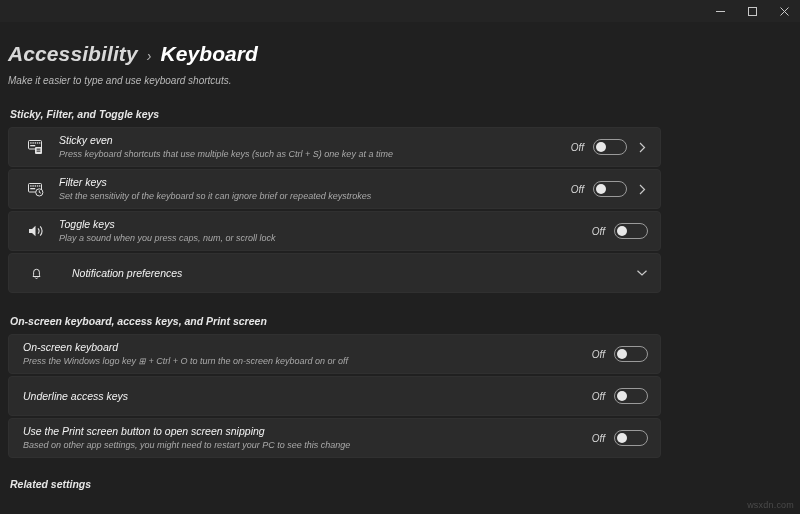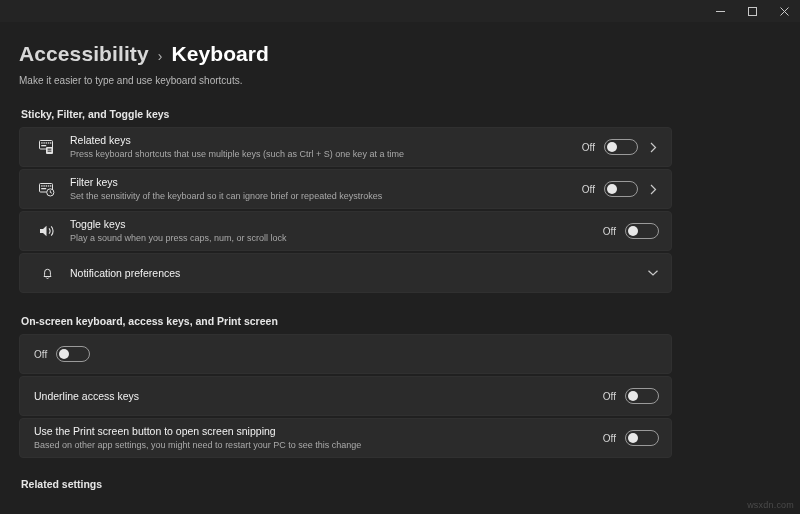--- a/index.html
+++ b/index.html
@@ -17,23 +17,24 @@
     display: flex; justify-content: flex-end; align-items: stretch;
   }
   .win-btn {
     width: 32px; display: flex; align-items: center; justify-content: center;
     color: #c8c8c8;
   }
   .win-btn svg { display: block; }
 
   
   .content {
-    padding: 0 19px;
+    padding: 0 8px;
     height: 492px;
     overflow: hidden;
+    font-style: italic;
   }
 
   .breadcrumb {
     display: flex; align-items: baseline; gap: 9px;
     margin-top: 20px;
   }
   .bc-parent {
     font-size: 21px; font-weight: 600; color: #d8d8d8; letter-spacing: .1px;
   }
   .bc-sep { font-size: 14px; color: #b5b5b5; }
@@ -64,21 +65,21 @@
 
   .card-icon {
     width: 26px; min-width: 26px;
     display: flex; align-items: center; justify-content: center;
     color: #e2e2e2; margin-right: 10px;
   }
   .card-text { flex: 1; min-width: 0; }
   .card-title {
     font-size: 10.5px; color: #f2f2f2; line-height: 1.35;
   }
-  .card-title.single { font-size: 10.5px; }
+  .card-title.single { font-size: 10.5px; margin-left: 13px; }
   .card-desc {
     font-size: 9px; color: #a9a9a9; line-height: 1.4; margin-top: 1px;
     white-space: nowrap; overflow: hidden;
   }
   .kbd-glyph { font-size: 8.5px; letter-spacing: .3px; }
 
   .card-right { display: flex; align-items: center; gap: 9px; justify-content: center; }
   .state-label { font-size: 10px; color: #d5d5d5; }
 
   .toggle {
@@ -146,21 +147,21 @@
             <rect x="6.6" y="2.3" width="1.4" height="1.3" fill="currentColor"></rect>
             <rect x="8.8" y="2.3" width="1.4" height="1.3" fill="currentColor"></rect>
             <rect x="10.9" y="2.3" width="1.4" height="1.3" fill="currentColor"></rect>
             <rect x="2.2" y="5" width="5" height="1.3" fill="currentColor"></rect>
             <rect x="7" y="7" width="7" height="7" rx="1" fill="currentColor"></rect>
             <rect x="8.6" y="8.6" width="3.8" height="1.1" fill="#2b2b2b"></rect>
             <rect x="8.6" y="10.6" width="3.8" height="1.1" fill="#2b2b2b"></rect>
           </svg>
         </span>
         <div class="card-text">
-          <div class="card-title">Related keys</div>
+          <div class="card-title">Sticky even</div>
           <div class="card-desc">Press keyboard shortcuts that use multiple keys (such as Ctrl + S) one key at a time</div>
         </div>
         <div class="card-right">
           <span class="state-label">Off</span>
           <span class="toggle">
               <span class="knob"></span>
             </span>
           <span class="chev">
             <svg width="7" height="11" viewBox="0 0 7 11">
                 <polyline points="1,1 5.5,5.5 1,10" fill="none" stroke="currentColor" stroke-width="1.2"></polyline>
@@ -238,20 +239,24 @@
               </svg>
           </span>
         </div>
       </div>
     </div>
 
     <div class="section-header">On-screen keyboard, access keys, and Print screen</div>
     <div class="group">
 
       <div class="card">
+        <div class="card-text">
+          <div class="card-title">On-screen keyboard</div>
+          <div class="card-desc"><span>Press the Windows logo key </span><span class="kbd-glyph">⊞</span><span> + Ctrl + O to turn the on-screen keyboard on or off</span></div>
+        </div>
         <div class="card-right">
           <span class="state-label">Off</span>
           <span class="toggle">
               <span class="knob"></span>
             </span>
         </div>
       </div>
 
       <div class="card">
         <div class="card-text">

